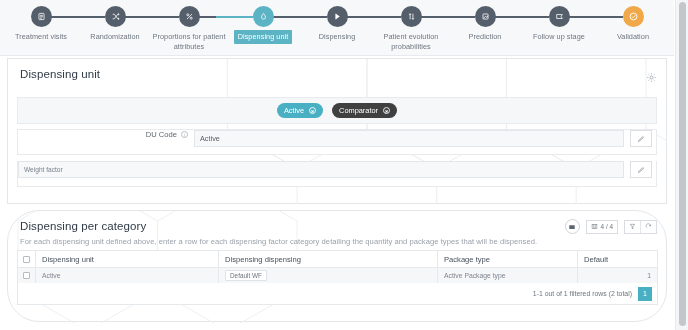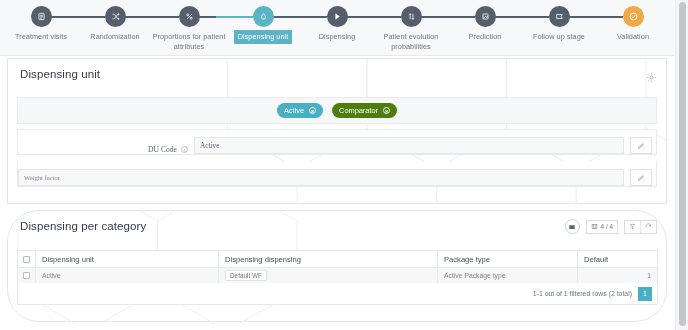--- a/index.html
+++ b/index.html
@@ -124,21 +124,21 @@
     height: 15px;
     border-radius: 9px;
     display: flex; align-items: center;
     gap: 5px;
     padding: 0 7px;
     font-size: 7.4px;
     color: #ffffff;
     cursor: pointer;
   }
   .pill.active { background: #49b0c4; }
-  .pill.comparator { background: #4d7c0f; }
+  .pill.comparator { background: #404040; }
   .pill-x {
     width: 7px; height: 7px;
     border-radius: 50%;
     border: 0.8px solid rgba(255,255,255,.85);
     position: relative;
     flex: none;
   }
   .pill-x::before, .pill-x::after {
     content: ""; position: absolute;
     left: 1.2px; top: 2.6px;
@@ -147,23 +147,22 @@
   }
   .pill-x::before { transform: rotate(45deg); }
   .pill-x::after  { transform: rotate(-45deg); }
 
   .form-row {
     position: relative;
     margin: 6px 9px;
     border: 1px solid #e8eaed;
     border-top: none;
     height: 26px;
-    display: flex; align-items: flex-end;
+    display: flex; align-items: flex-start;
     background: #ffffff;
-    font-family: Liberation Serif, serif;
   }
   .form-row.first { border-top: 1px solid #e8eaed; margin-top: 5px; }
   .form-label {
     width: 176px;
     text-align: right;
     padding-right: 6px;
     font-size: 7.6px;
     color: #5d666f;
     display: flex; align-items: center; justify-content: flex-end;
     gap: 4px;
@@ -495,20 +494,21 @@
   <div class="panel" id="dpc-panel">
     <svg class="hexbg" viewBox="0 0 660 112" preserveAspectRatio="none">
       <g stroke="#eeeff1" stroke-width="1" fill="none">
         <path d="M80 -30 L150 10 L150 80 L80 120 L10 80 L10 10 Z"></path>
         <path d="M220 -30 L290 10 L290 80 L220 120 L150 80 L150 10 Z"></path>
       </g>
     </svg>
 
     <div class="panel-head">
       <div class="panel-title">Dispensing per category</div>
+      <div class="panel-sub">For each dispensing unit defined above, enter a row for each dispensing factor category detailing the quantity and package types that will be dispensed.</div>
       <div class="dpc-tools">
         <div class="round-btn">
           <svg width="8" height="8" viewBox="0 0 16 16" fill="none" stroke="#5d666f" stroke-width="1.2">
             <rect x="2.5" y="4.5" width="11" height="7.5" rx="1" fill="#5d666f" stroke="none"></rect>
           </svg>
         </div>
         <div class="seg">
           <div>
             <svg width="7" height="7" viewBox="0 0 16 16" fill="none" stroke="#6d767f" stroke-width="1.2">
               <rect x="2.5" y="3" width="11" height="10"></rect>

